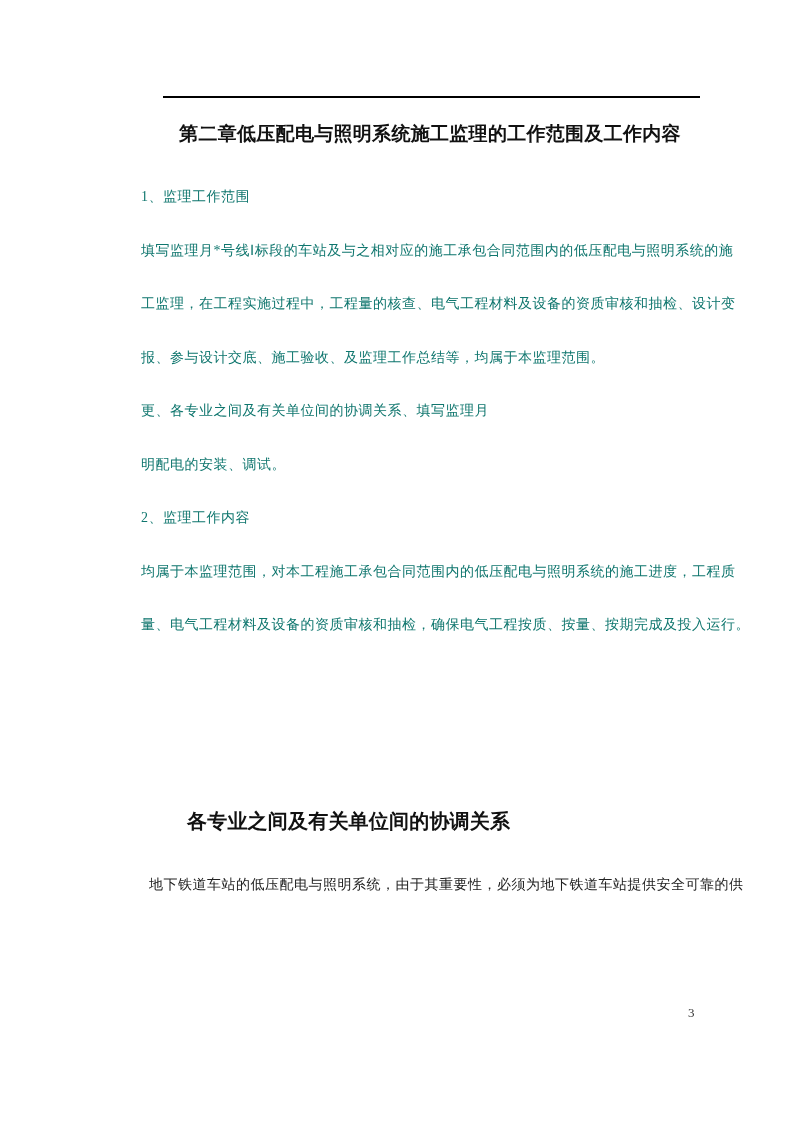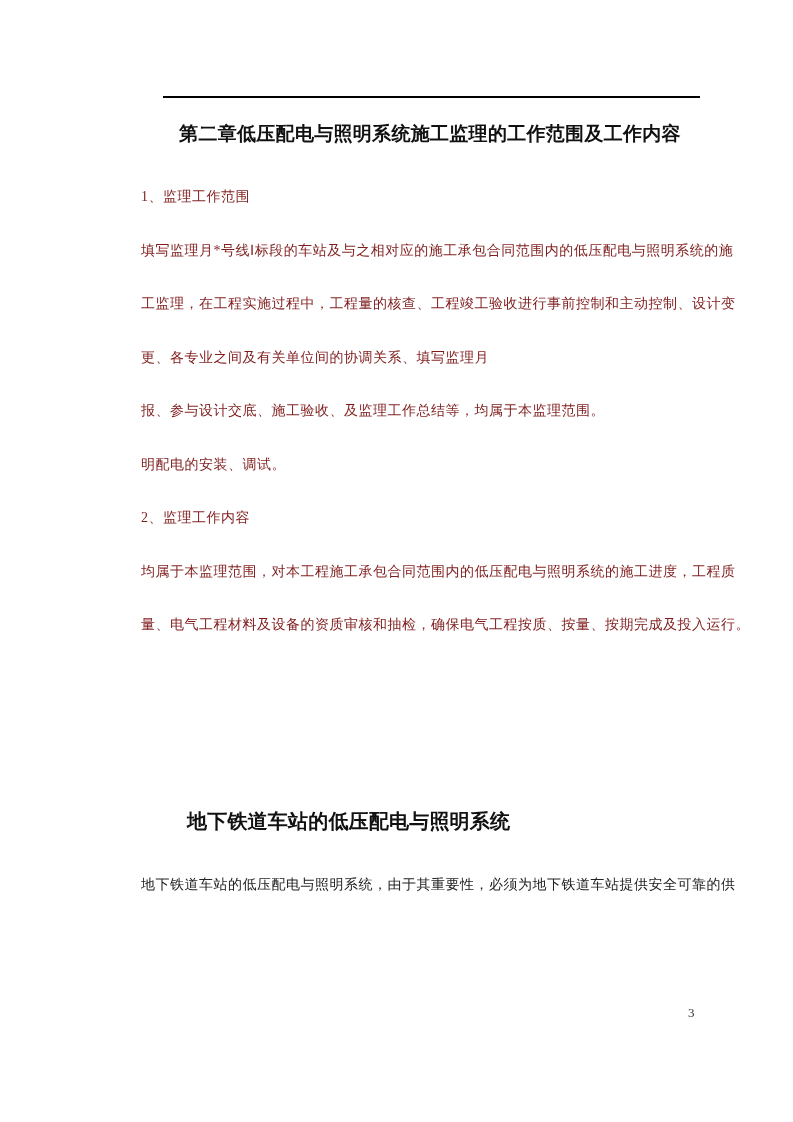--- a/index.html
+++ b/index.html
@@ -37,35 +37,35 @@
     color: #111111;
   }
   .body-block-1 {
     position: absolute;
     left: 141px;
     top: 170px;
     font-size: 14px;
     letter-spacing: 0.5px;
     line-height: 53.5px;
     white-space: nowrap;
-    color: #7f1d1d;
+    color: #0f766e;
   }
   .chapter-title-2 {
     position: absolute;
     left: 187px;
     top: 808px;
     font-size: 20px;
     font-weight: bold;
     letter-spacing: 0.2px;
     white-space: nowrap;
     color: #111111;
   }
   .body-block-2 {
     position: absolute;
-    left: 141px;
+    left: 149px;
     top: 858px;
     font-size: 14px;
     letter-spacing: 0.5px;
     line-height: 53.5px;
     white-space: nowrap;
     color: #222222;
   }
   .page-number {
     position: absolute;
     left: 688px;
@@ -82,30 +82,30 @@
 
 <div class="page">
 
   <div class="header-rule"></div>
 
   <div class="chapter-title-1">第二章低压配电与照明系统施工监理的工作范围及工作内容</div>
 
   <div class="body-block-1">
     <span class="text-line">1、监理工作范围</span>
     <span class="text-line">填写监理月*号线Ⅰ标段的车站及与之相对应的施工承包合同范围内的低压配电与照明系统的施</span>
-    <span class="text-line">工监理，在工程实施过程中，工程量的核查、工程竣工验收进行事前控制和主动控制、设计变</span>
+    <span class="text-line">工监理，在工程实施过程中，工程量的核查、电气工程材料及设备的资质审核和抽检、设计变</span>
+    <span class="text-line">报、参与设计交底、施工验收、及监理工作总结等，均属于本监理范围。</span>
     <span class="text-line">更、各专业之间及有关单位间的协调关系、填写监理月</span>
-    <span class="text-line">报、参与设计交底、施工验收、及监理工作总结等，均属于本监理范围。</span>
     <span class="text-line">明配电的安装、调试。</span>
     <span class="text-line">2、监理工作内容</span>
     <span class="text-line">均属于本监理范围，对本工程施工承包合同范围内的低压配电与照明系统的施工进度，工程质</span>
     <span class="text-line">量、电气工程材料及设备的资质审核和抽检，确保电气工程按质、按量、按期完成及投入运行。</span>
   </div>
 
-  <div class="chapter-title-2">地下铁道车站的低压配电与照明系统</div>
+  <div class="chapter-title-2">各专业之间及有关单位间的协调关系</div>
 
   <div class="body-block-2">
     <span class="text-line">地下铁道车站的低压配电与照明系统，由于其重要性，必须为地下铁道车站提供安全可靠的供</span>
   </div>
 
   <div class="page-number">3</div>
 
 </div>
 
 </body></html>

